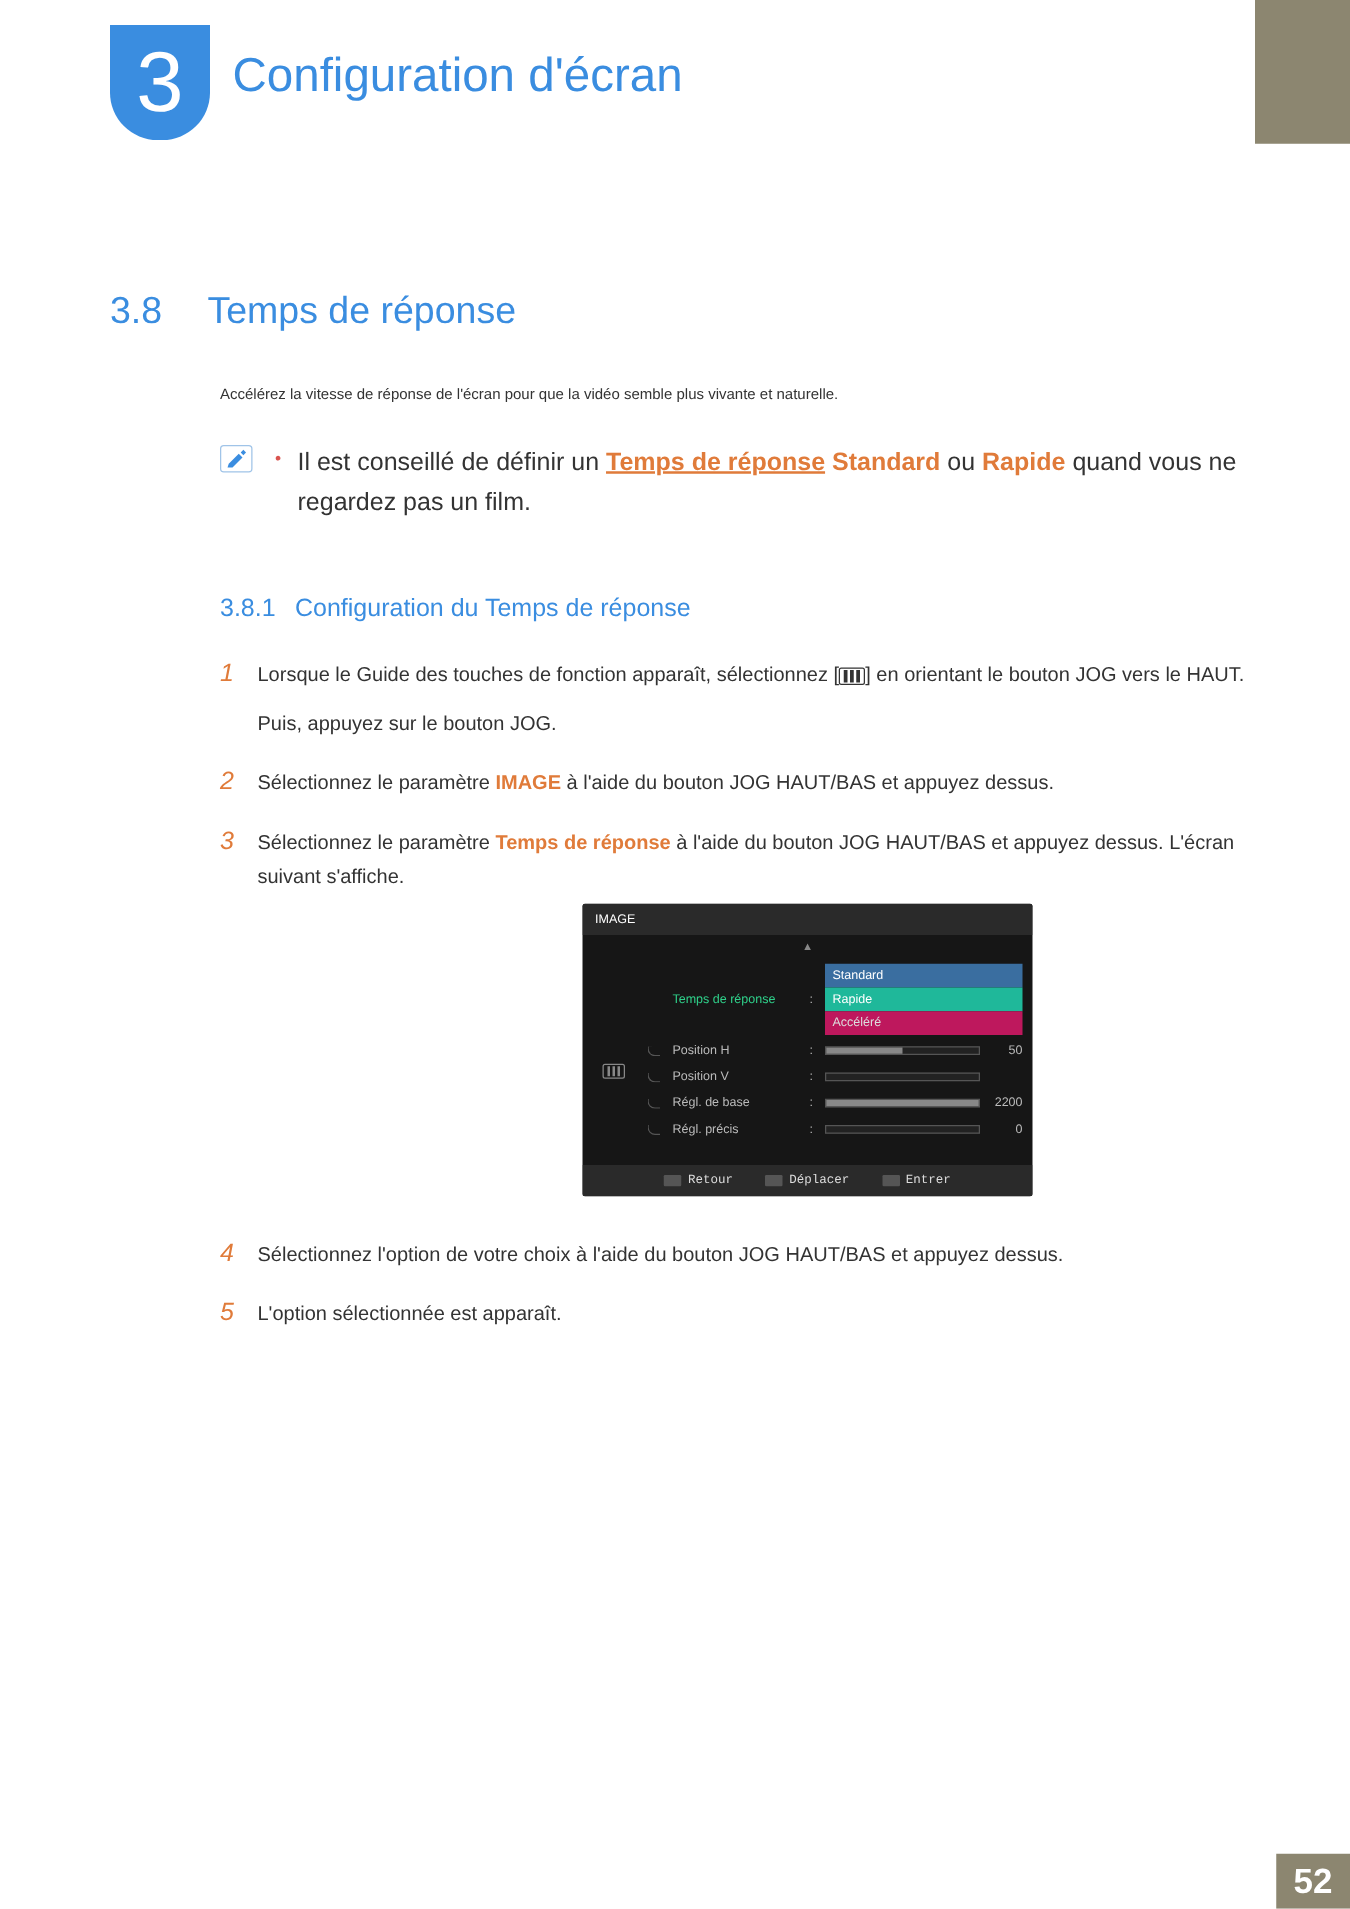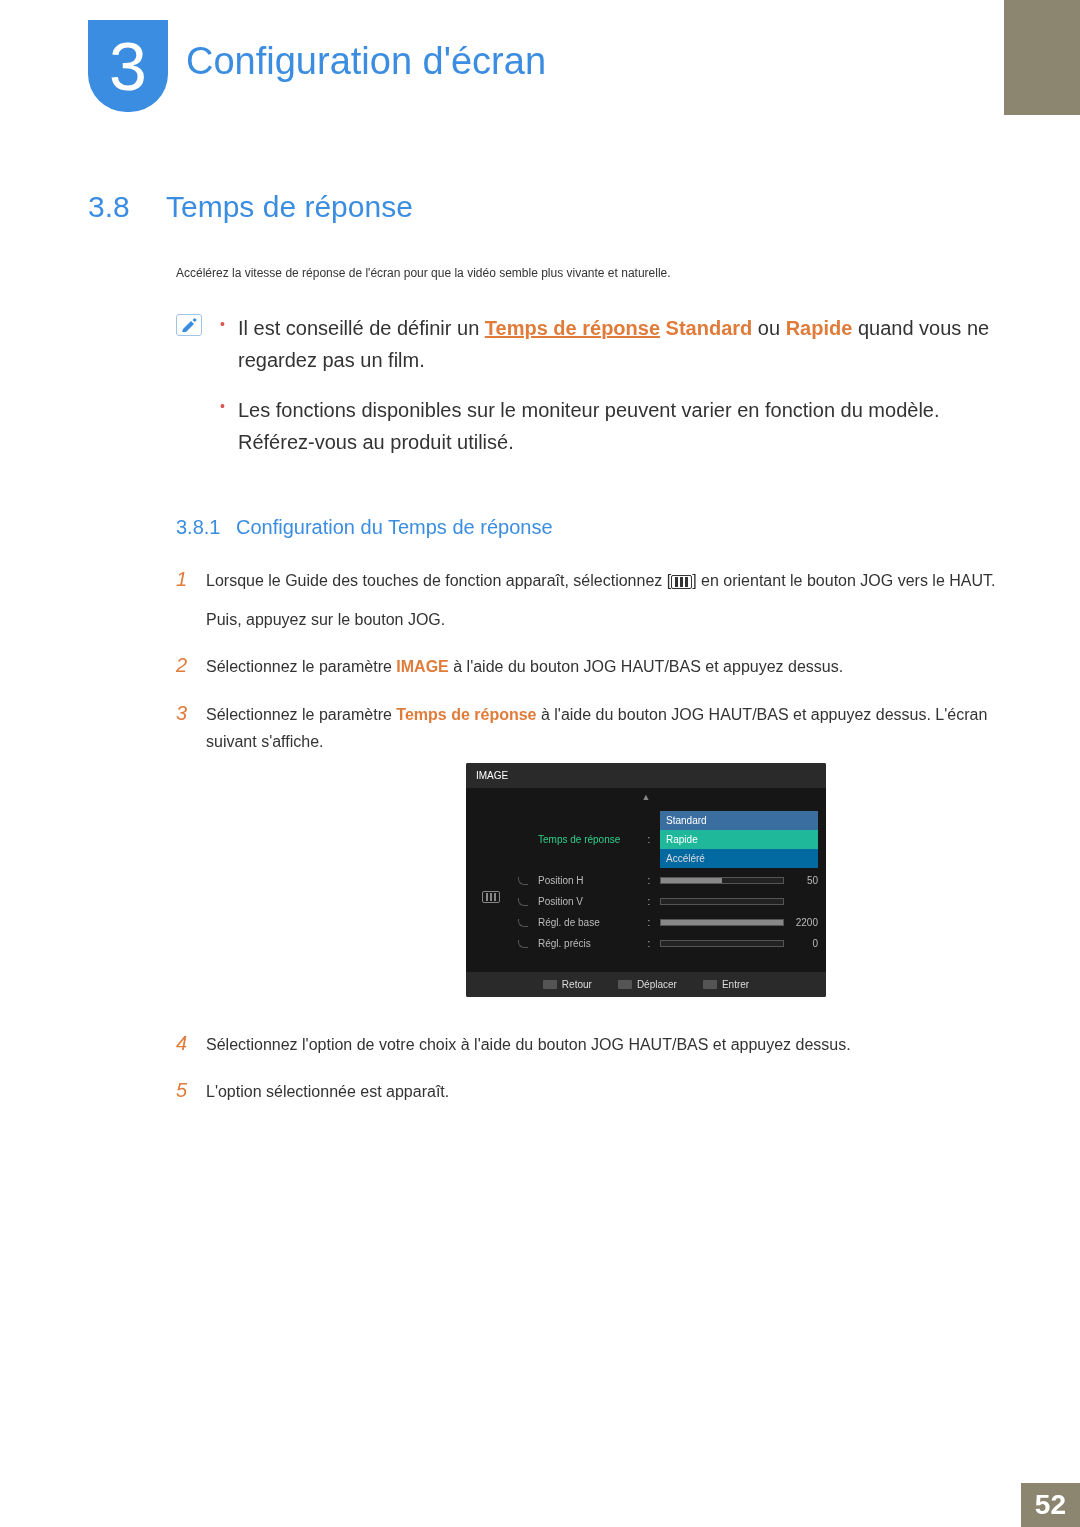--- a/index.html
+++ b/index.html
@@ -45,21 +45,21 @@
     position: absolute;
     left: 88px; top: 190px;
     width: 920px;
   }
   .section-title {
     font-size: 30px;
     color: #3a8de0;
     font-weight: 400;
     margin-bottom: 40px;
   }
-  .section-title .num { display: inline-block; width: 78px; }
+  .section-title .num { display: inline-block; width: 78px; margin-top: 42px; }
   .intro-text {
     font-size: 12px;
     color: #333;
     margin-left: 88px;
     margin-bottom: 30px;
     line-height: 1.5;
   }
   .note-block {
     margin-left: 88px;
     display: flex;
@@ -224,21 +224,21 @@
   .osd-colon { width: 6px; text-align: center; }
   .osd-value { flex: 1; position: relative; }
   .opt {
     display: block;
     padding: 1px 6px;
     color: #ddd;
     font-size: 10px;
   }
   .opt.sel-blue { background: #3a6ea0; color: #fff; }
   .opt.sel-teal { background: #1fb89a; color: #fff; }
-  .opt.grey-box { background: #0369a1; color: #ddd; }
+  .opt.grey-box { background: #be185d; color: #ddd; }
   .slider-wrap {
     display: flex;
     align-items: center;
     gap: 6px;
   }
   .slider-track {
     flex: 1;
     height: 7px;
     border: 1px solid #555;
     position: relative;
@@ -255,20 +255,21 @@
     color: #bbb;
   }
   .osd-footer {
     background: #2a2a2a;
     padding: 4px 10px;
     display: flex;
     gap: 26px;
     justify-content: center;
     color: #ddd;
     font-size: 10px;
+    font-family: Liberation Mono, monospace;
   }
   .osd-footer .fitem { display: flex; align-items: center; gap: 5px; }
   .fkey {
     display: inline-block;
     background: #555;
     width: 14px; height: 9px;
     border-radius: 1px;
   }
 
   
@@ -319,21 +320,20 @@
     <div class="note-icon">
       <svg viewBox="0 0 16 16">
           <path d="M2 12 L10 4 L13 7 L5 15 L1 15 Z" fill="#3a8de0"></path>
           <rect x="12" y="1" width="3" height="3" fill="#3a8de0" transform="rotate(45 13 3)"></rect>
         </svg>
     </div>
     <ul class="note-list">
       <li>
         <span>Il est conseillé de définir un </span><span class="link">Temps de réponse</span><span> </span><span class="bold-orange">Standard</span><span> ou </span><span class="bold-orange">Rapide</span><span> quand vous ne regardez pas un film.</span>
       </li>
-      <li>Les fonctions disponibles sur le moniteur peuvent varier en fonction du modèle. Référez-vous au produit utilisé.</li>
     </ul>
   </div>
 
   <h3 class="subsection-title">
     <span class="num">3.8.1</span><span>Configuration du Temps de réponse</span>
   </h3>
 
   <div class="steps">
 
     <div class="step">

